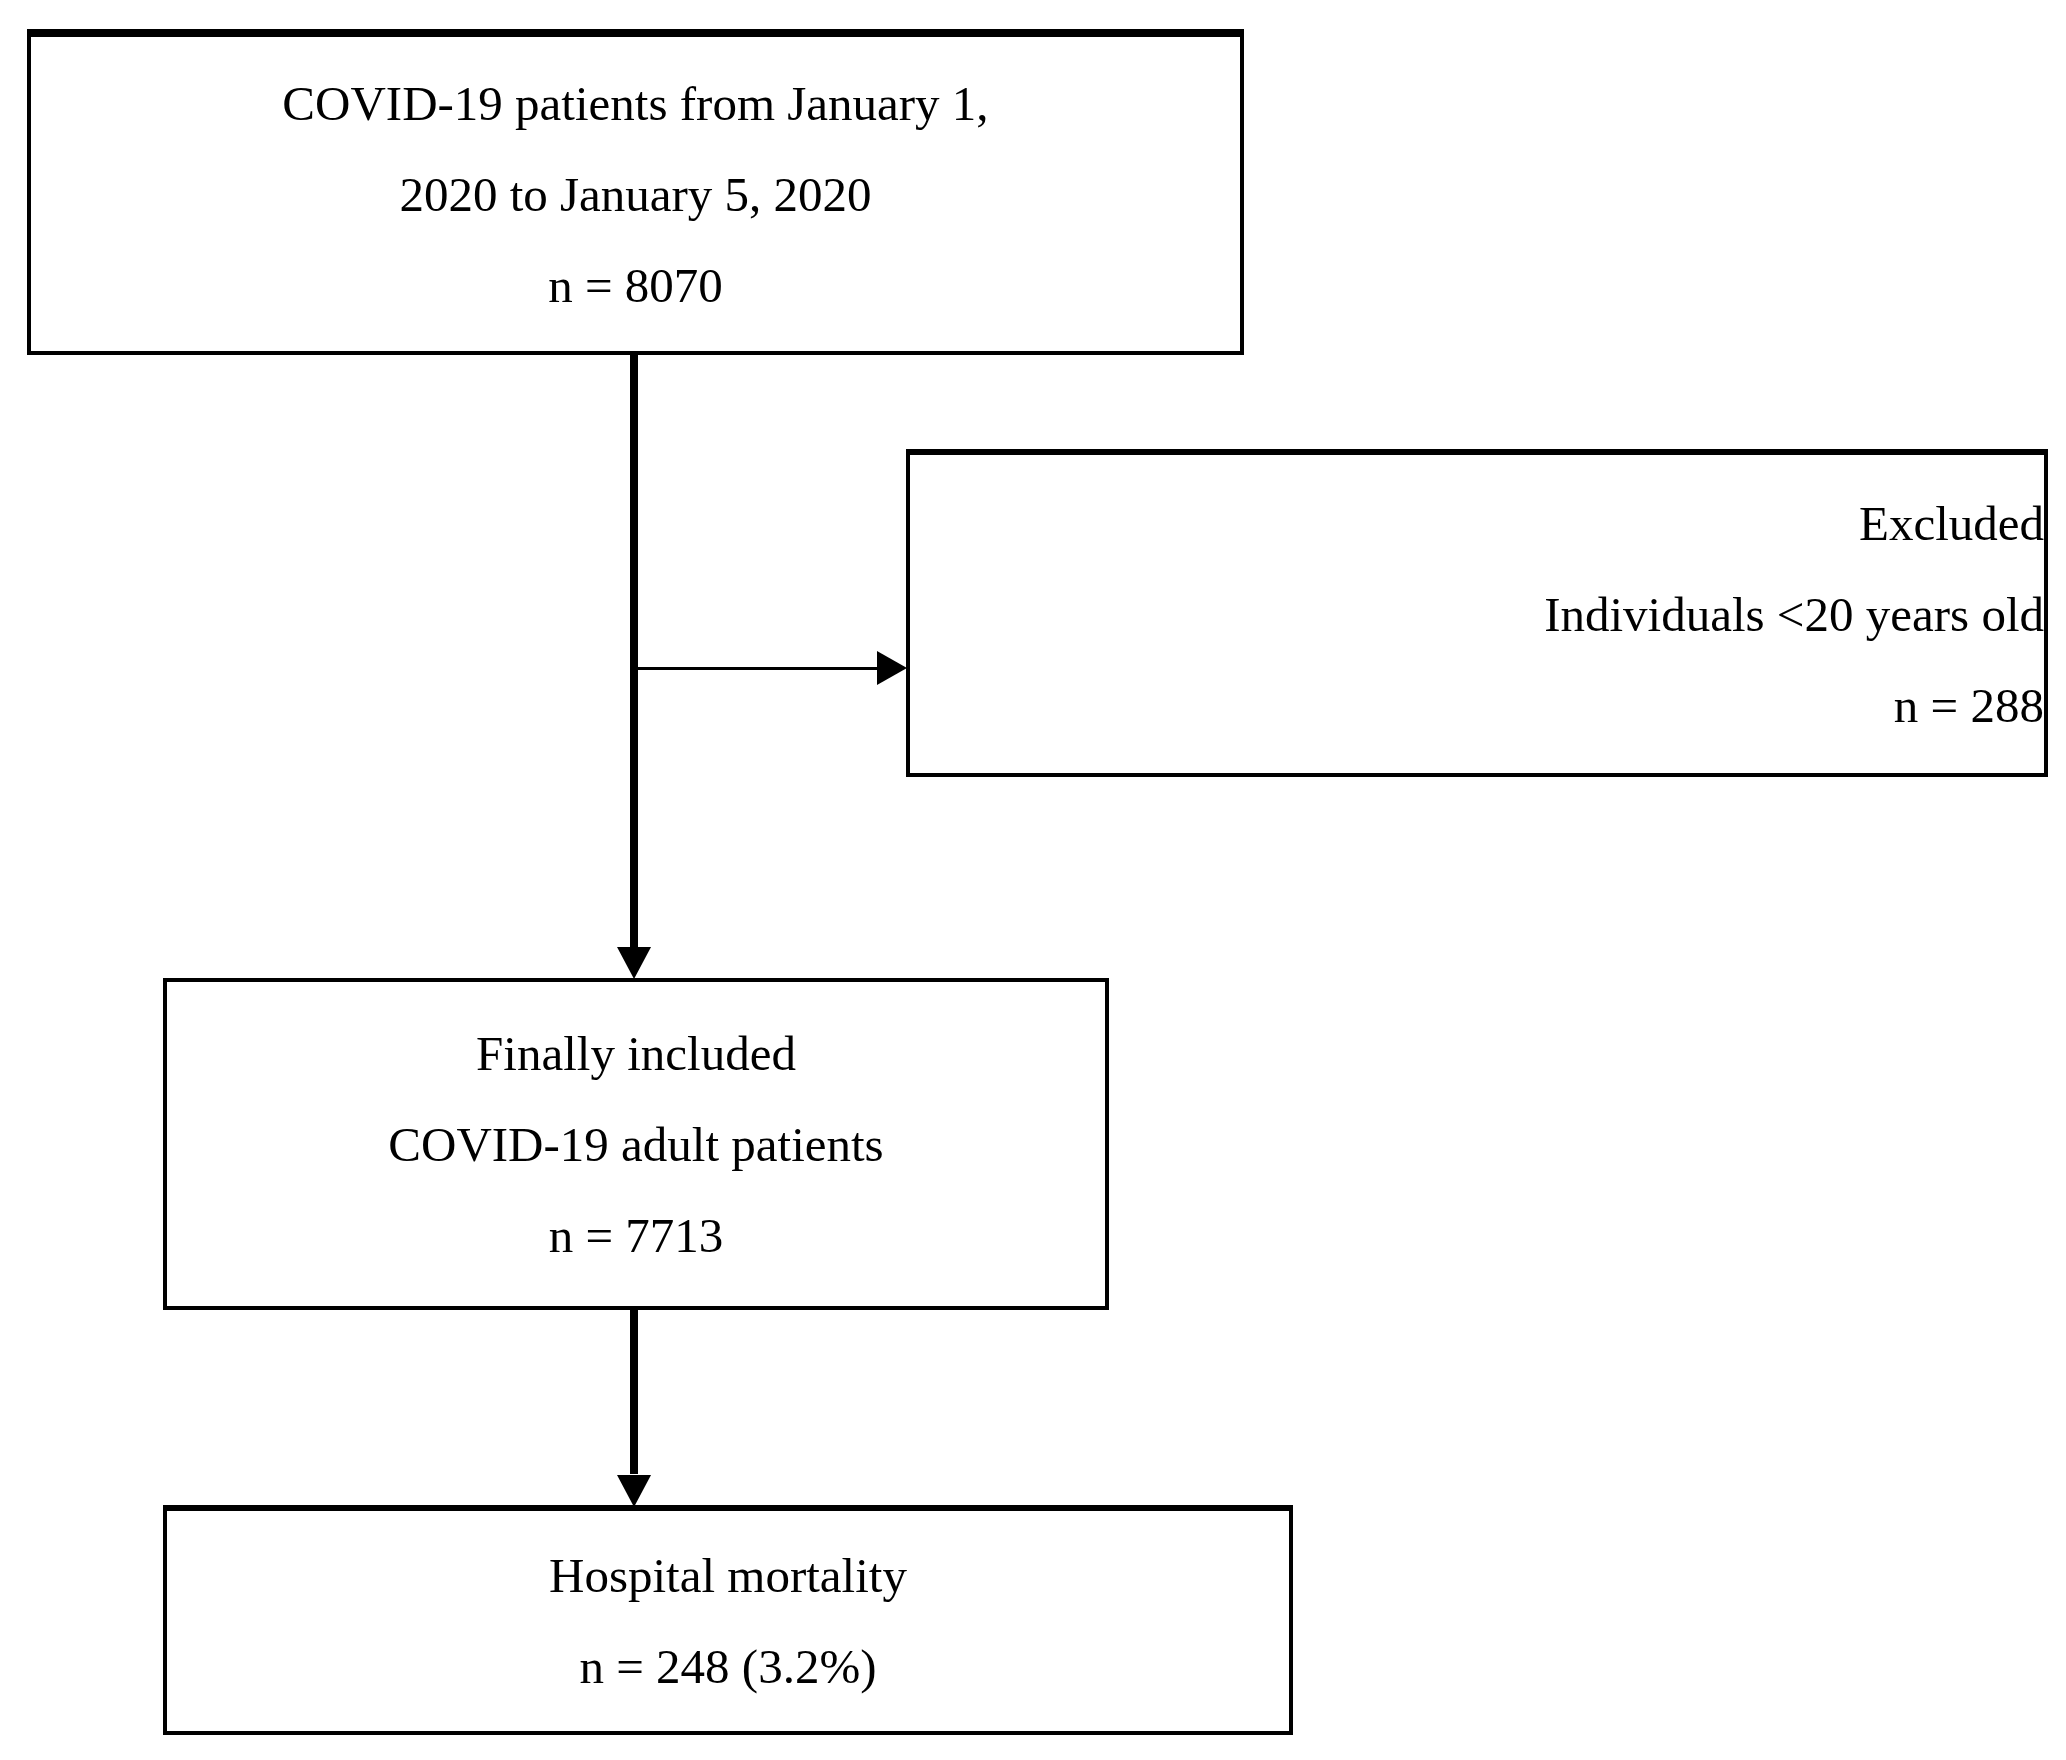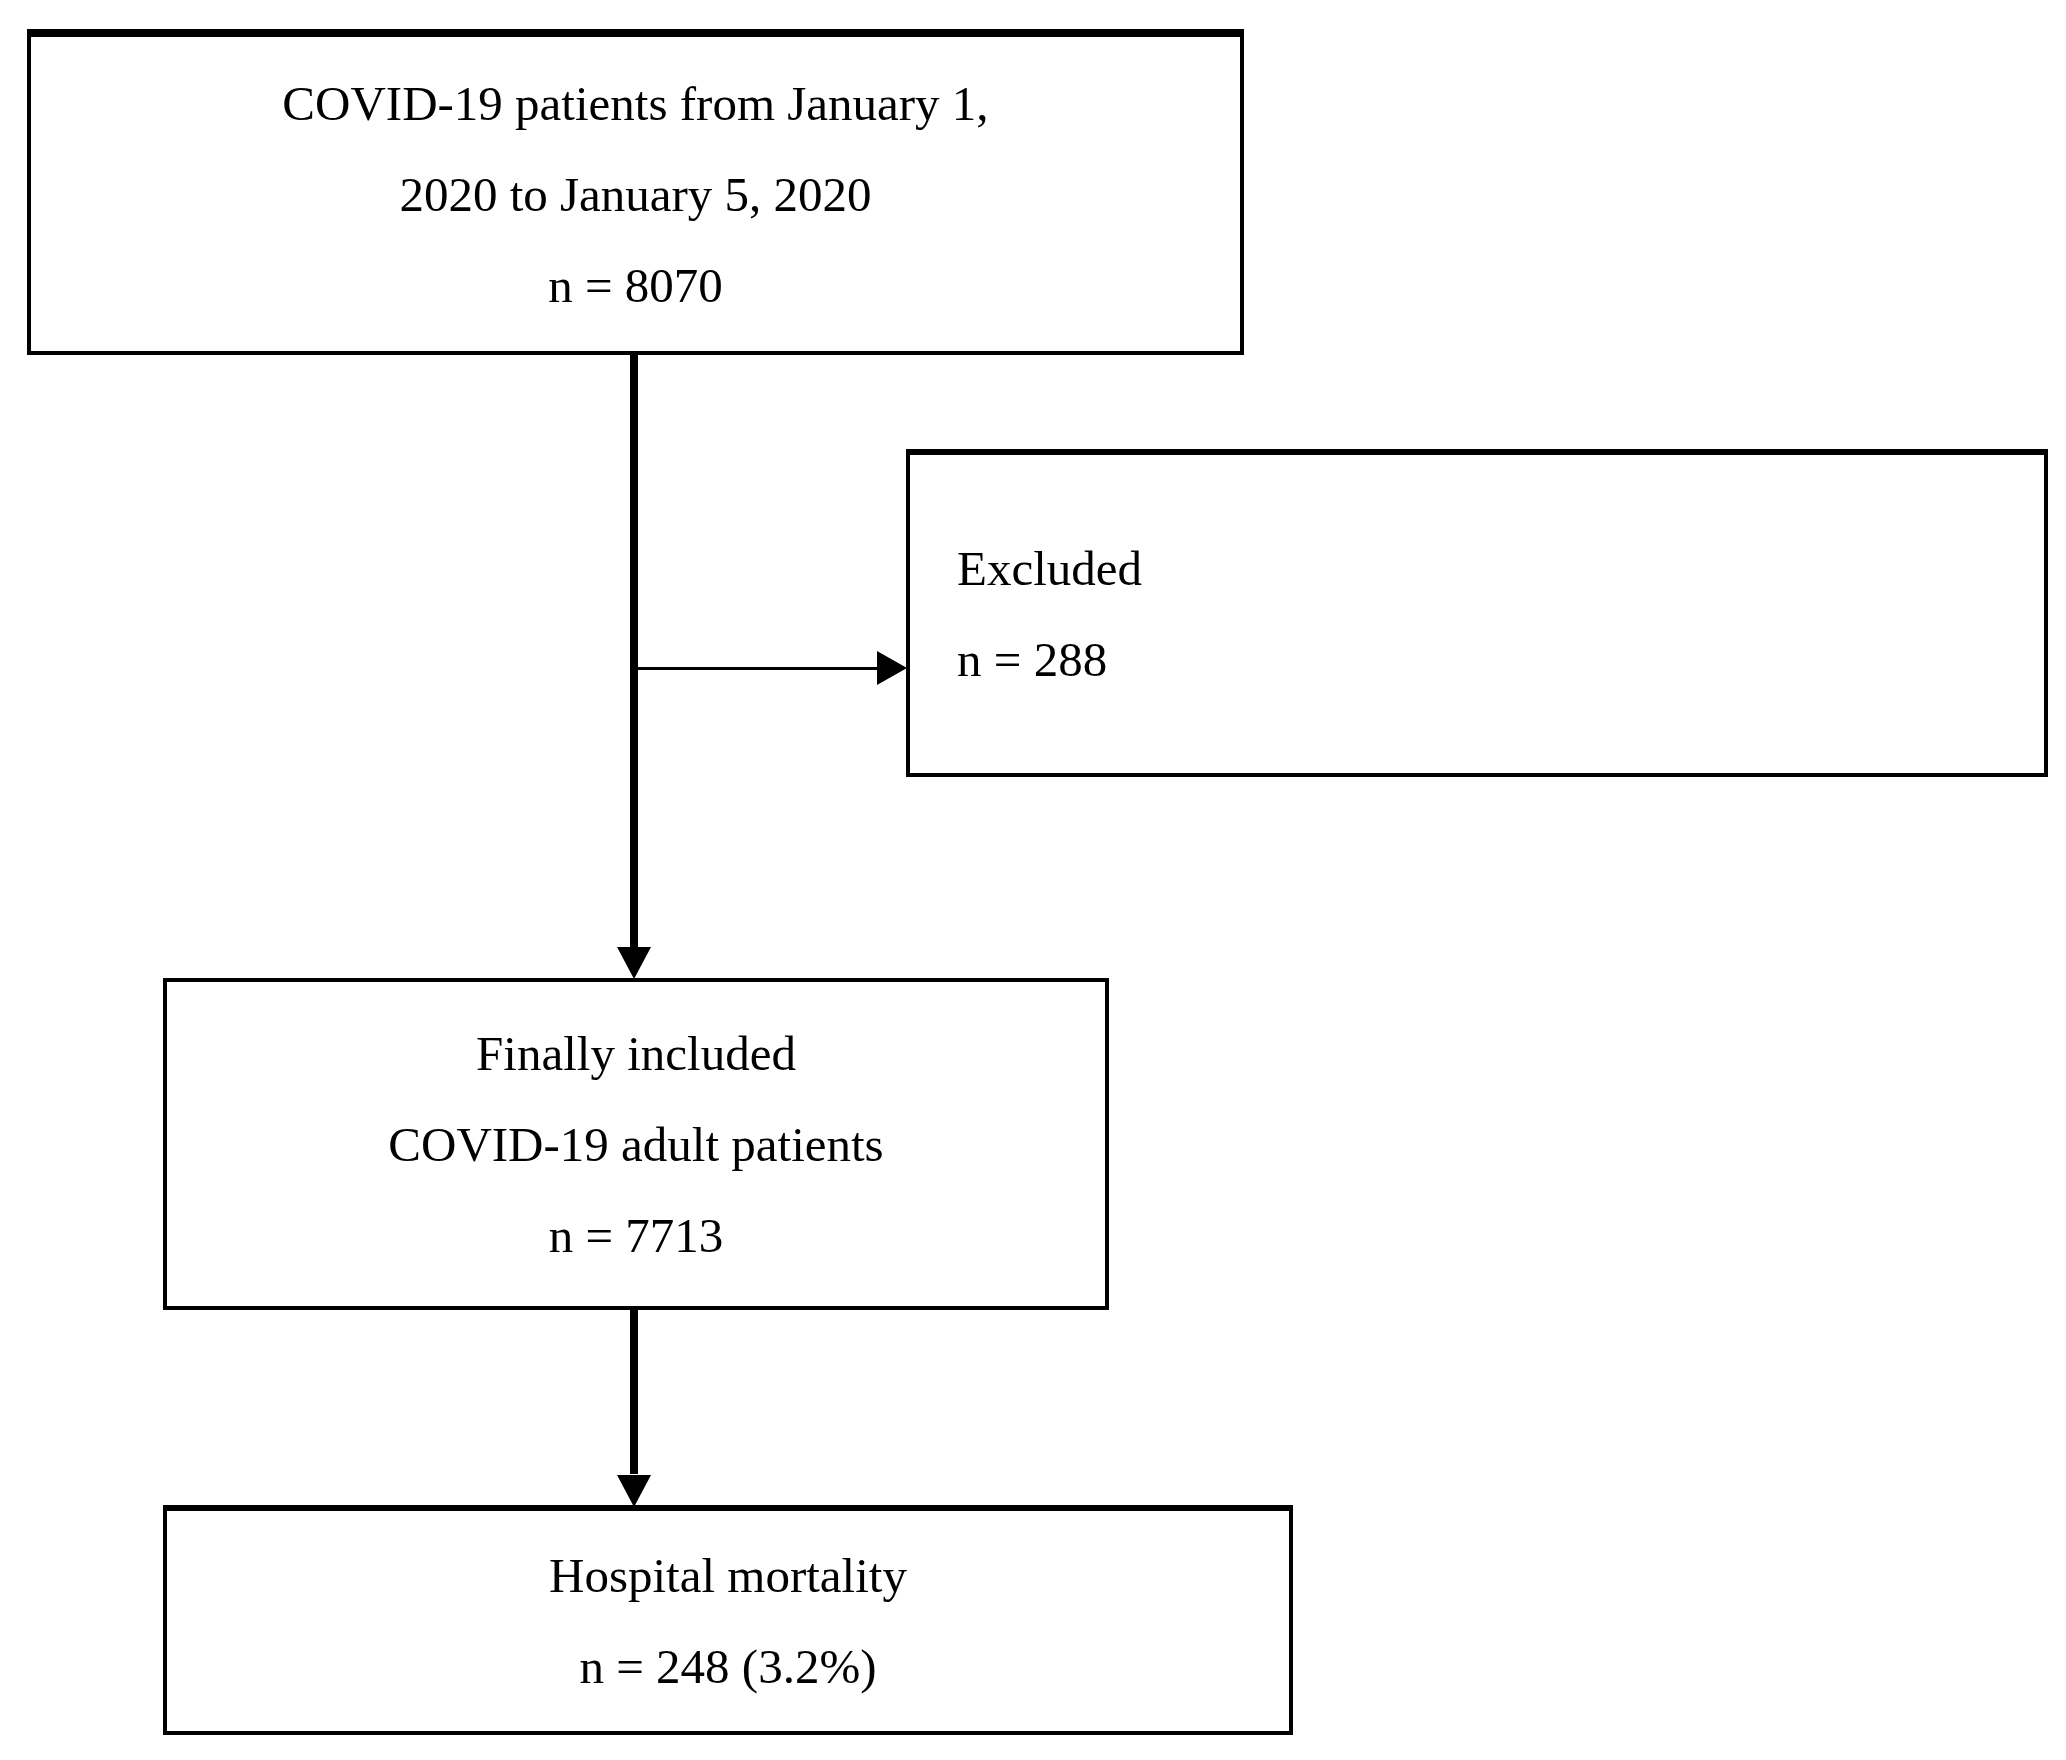--- a/index.html
+++ b/index.html
@@ -32,21 +32,21 @@
     white-space: nowrap;
   }
   .box-cohort {
     left: 27px; top: 29px; width: 1217px; height: 326px;
     border-top-width: 8.7px;
     text-align: center;
   }
   .box-excluded {
     left: 906px; top: 449px; width: 1142px; height: 328px;
     border-top-width: 6px;
-    text-align: left;
+    text-align: right;
     padding-left: 47px;
   }
   .box-included {
     left: 163px; top: 978px; width: 946px; height: 332px;
     text-align: center;
   }
   .box-mortality {
     left: 163px; top: 1505px; width: 1130px; height: 230px;
     border-top-width: 6px;
     text-align: center;
@@ -94,20 +94,21 @@
   </div>
 
   <div class="shaft-v shaft1"></div>
   <div class="arrowhead-down head1"></div>
 
   <div class="shaft-h"></div>
   <div class="arrowhead-right"></div>
 
   <div class="flow-box box-excluded">
     <div class="line">Excluded</div>
+    <div class="line">Individuals &lt;20 years old</div>
     <div class="line">n = 288</div>
   </div>
 
   <div class="flow-box box-included">
     <div class="line">Finally included</div>
     <div class="line">COVID-19 adult patients</div>
     <div class="line">n = 7713</div>
   </div>
 
   <div class="shaft-v shaft2"></div>

